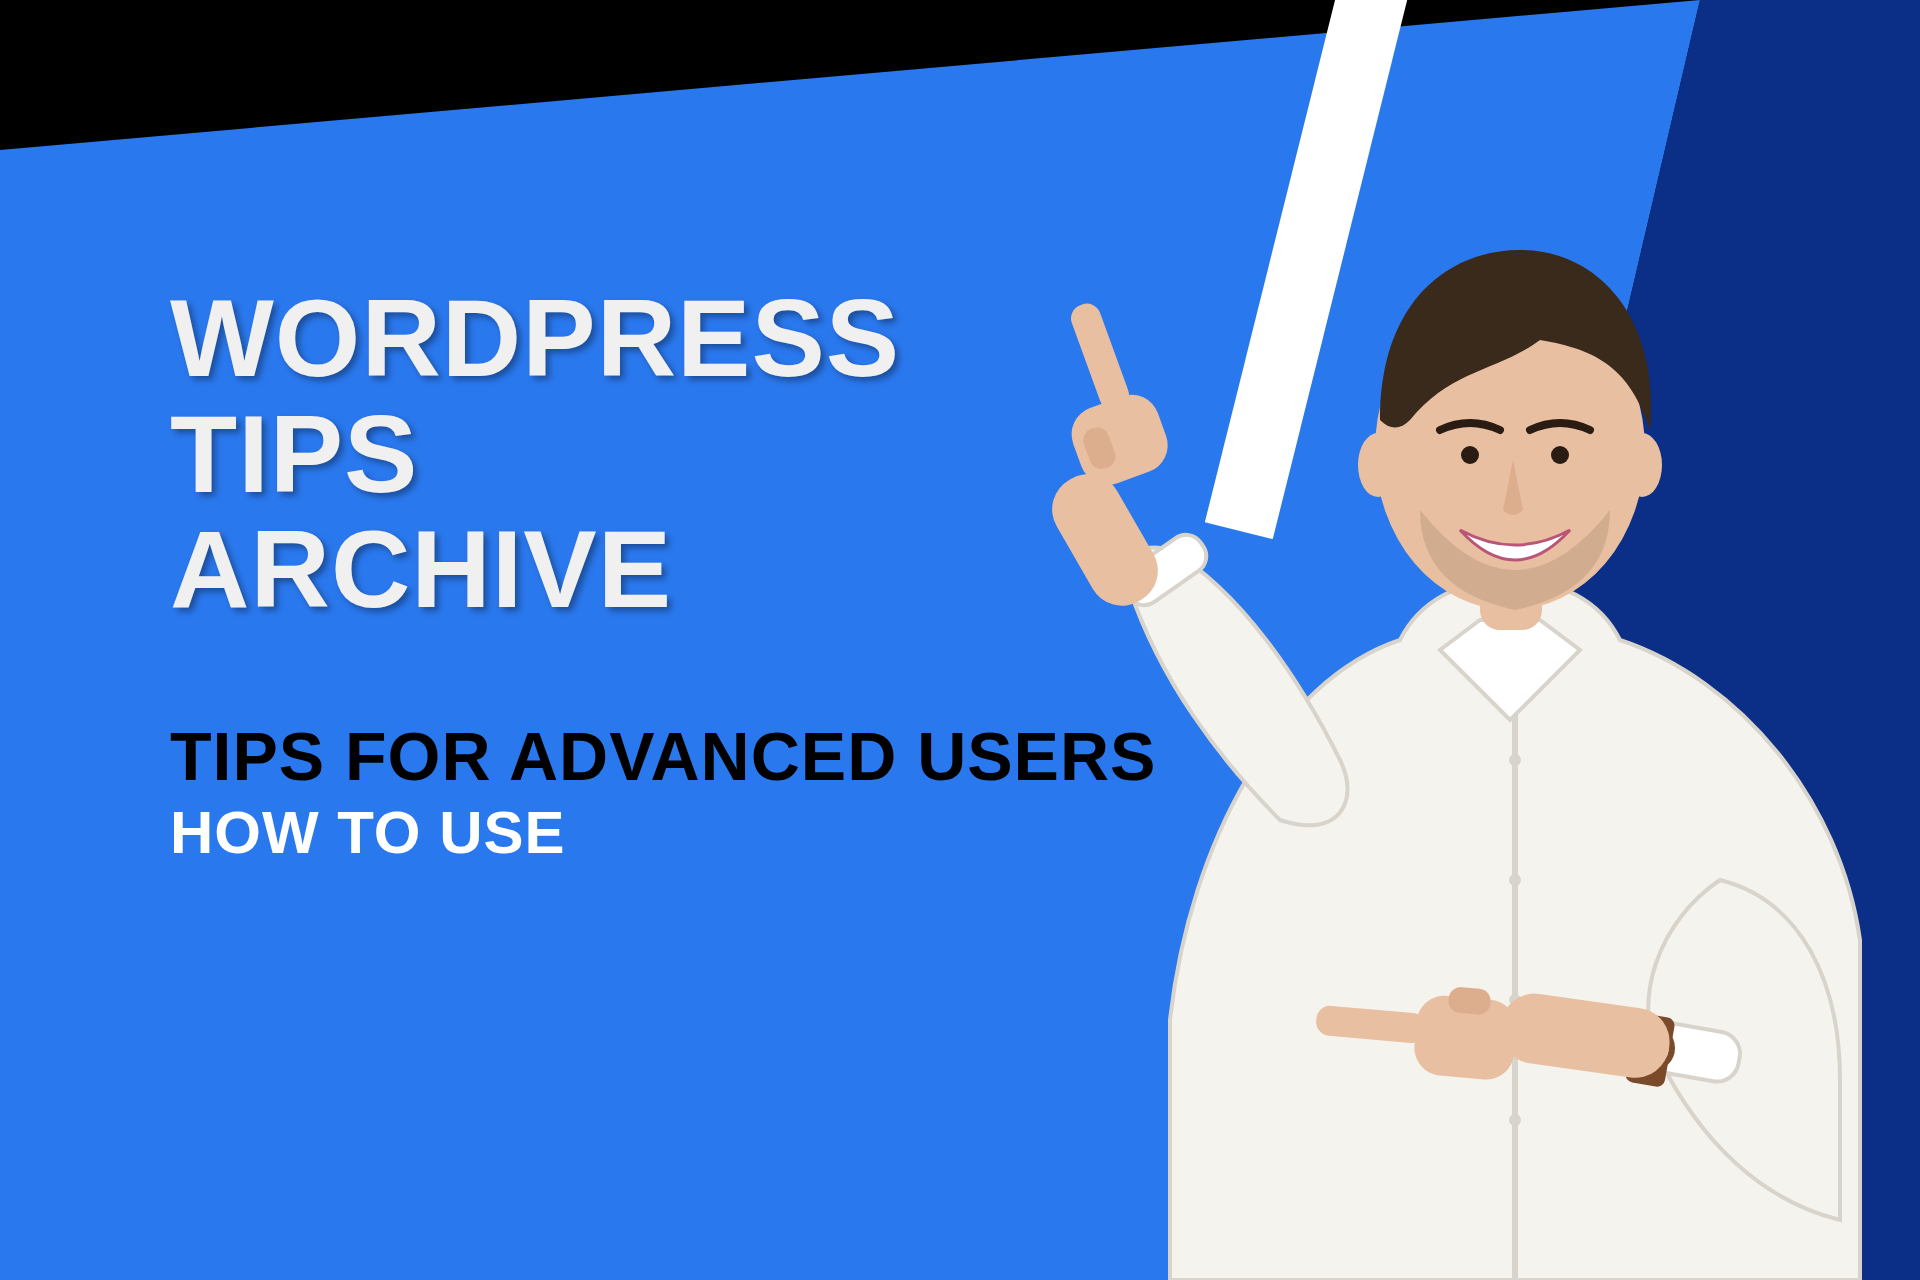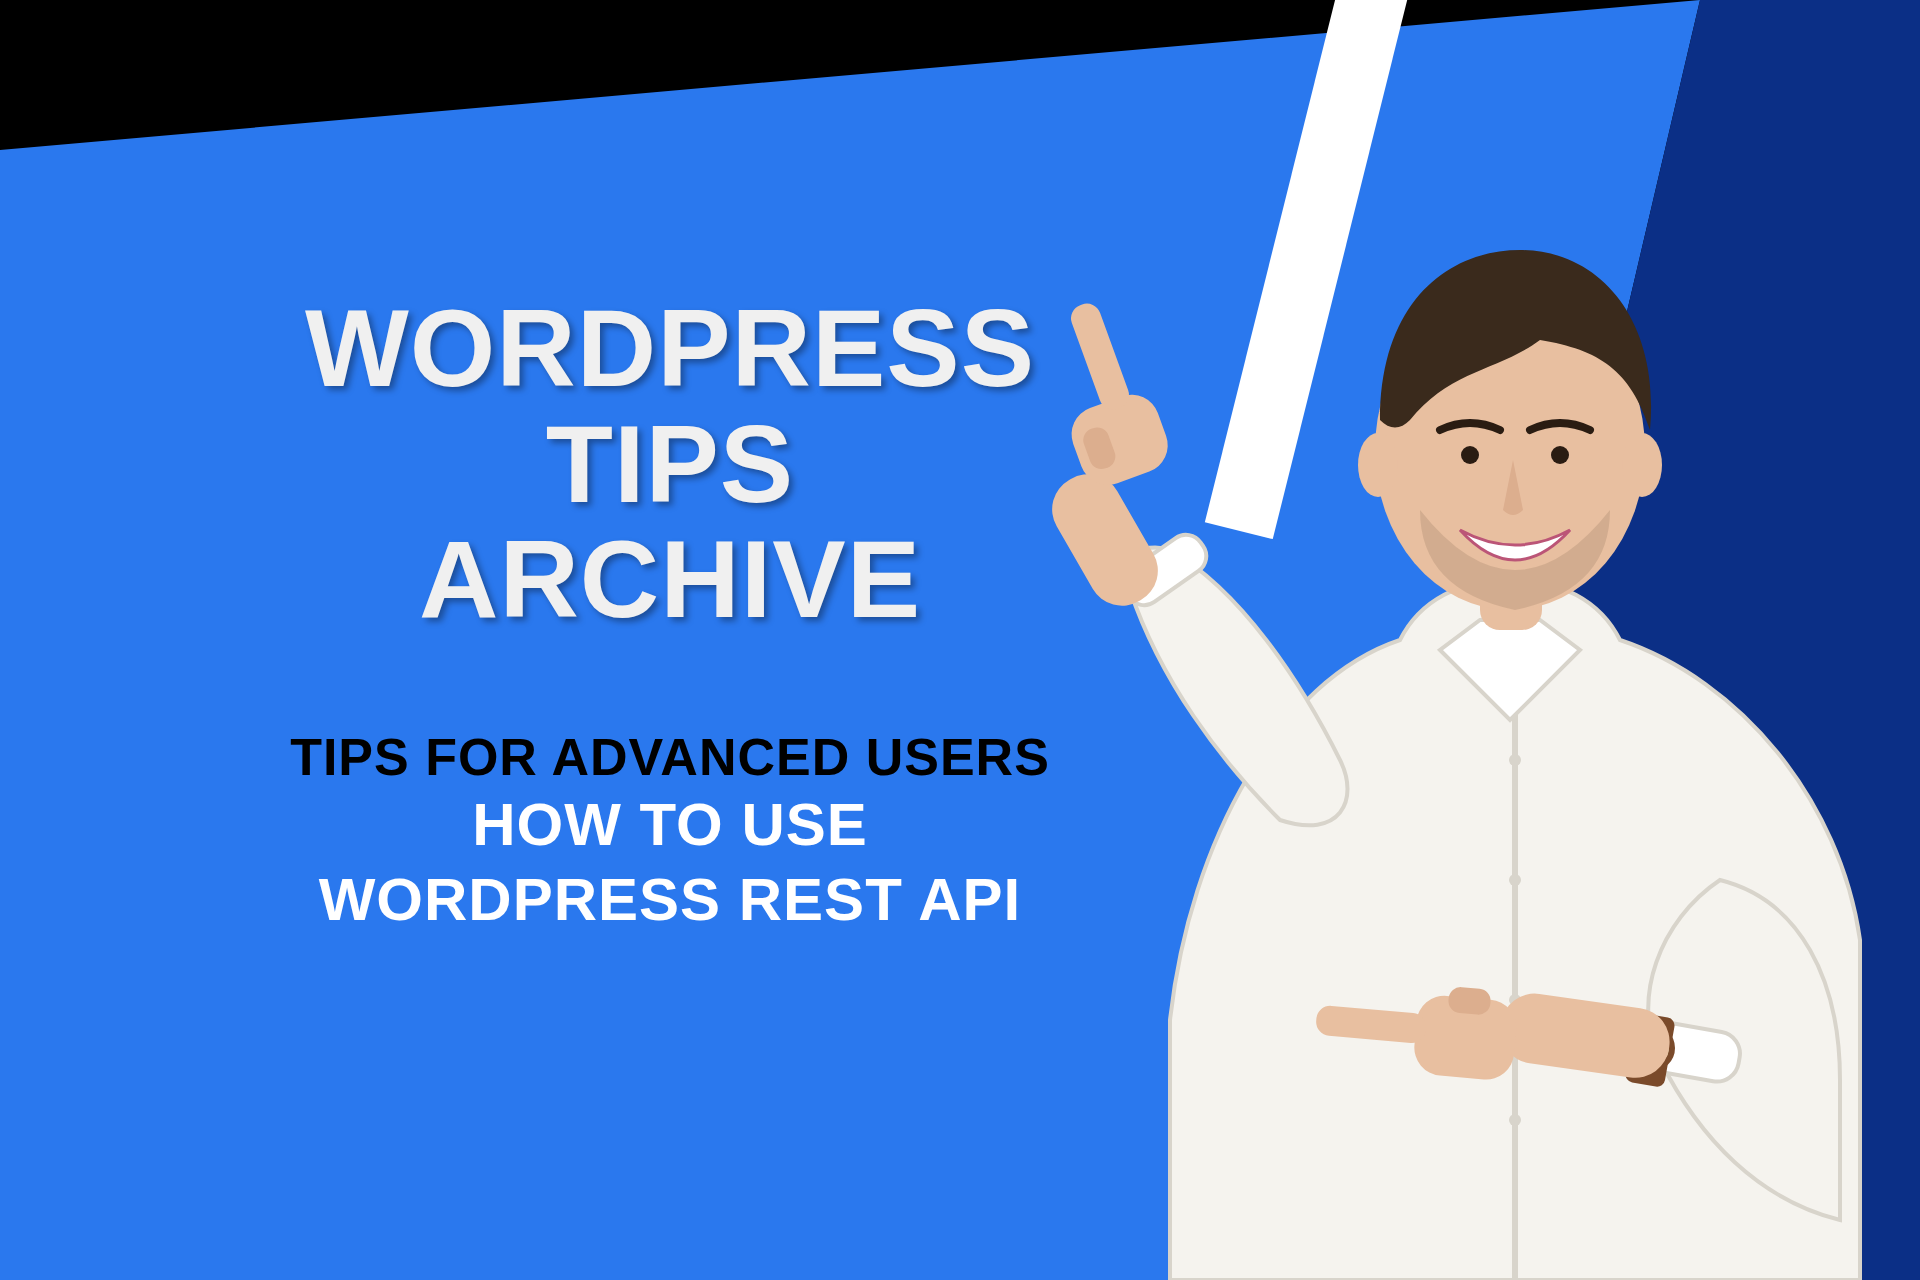--- a/index.html
+++ b/index.html
@@ -31,37 +31,36 @@
     left: 1350px;
     width: 70px;
     height: 600px;
     background: #fff;
     transform: rotate(14deg);
     transform-origin: top left;
   }
   .content {
     position: absolute;
     left: 170px;
-    top: 290px;
+    top: 280px;
     width: 1000px;
     color: #fff;
-    text-align: center;
   }
   .title {
     font-size: 110px;
     font-weight: 900;
     line-height: 1.05;
     letter-spacing: 1px;
     color: #f0f0f0;
     text-shadow: 4px 4px 6px rgba(0,0,0,0.35);
     text-transform: uppercase;
   }
   .subtitle {
     margin-top: 90px;
-    font-size: 52px;
+    font-size: 68px;
     font-weight: 900;
     color: #000;
     letter-spacing: 1px;
     text-transform: uppercase;
   }
   .topic {
     font-size: 60px;
     font-weight: 900;
     line-height: 1.25;
     color: #fff;
@@ -88,21 +87,20 @@
   <div class="stripe"></div>
 
   <div class="content">
     <div class="title">
       <span>WORDPRESS TIPS</span><br>
       <span>ARCHIVE</span>
     </div>
     <div class="subtitle">TIPS FOR ADVANCED USERS</div>
     <div class="topic">
       <span>HOW TO USE</span><br>
-      <span>WORDPRESS REST API</span>
     </div>
   </div>
 
   <svg class="person" viewBox="0 0 900 1160">
 
     <path d="M420 520
              C300 560 210 720 190 900
              L190 1160 L880 1160 L880 820
              C860 680 760 560 640 520
              C620 480 580 460 530 460

